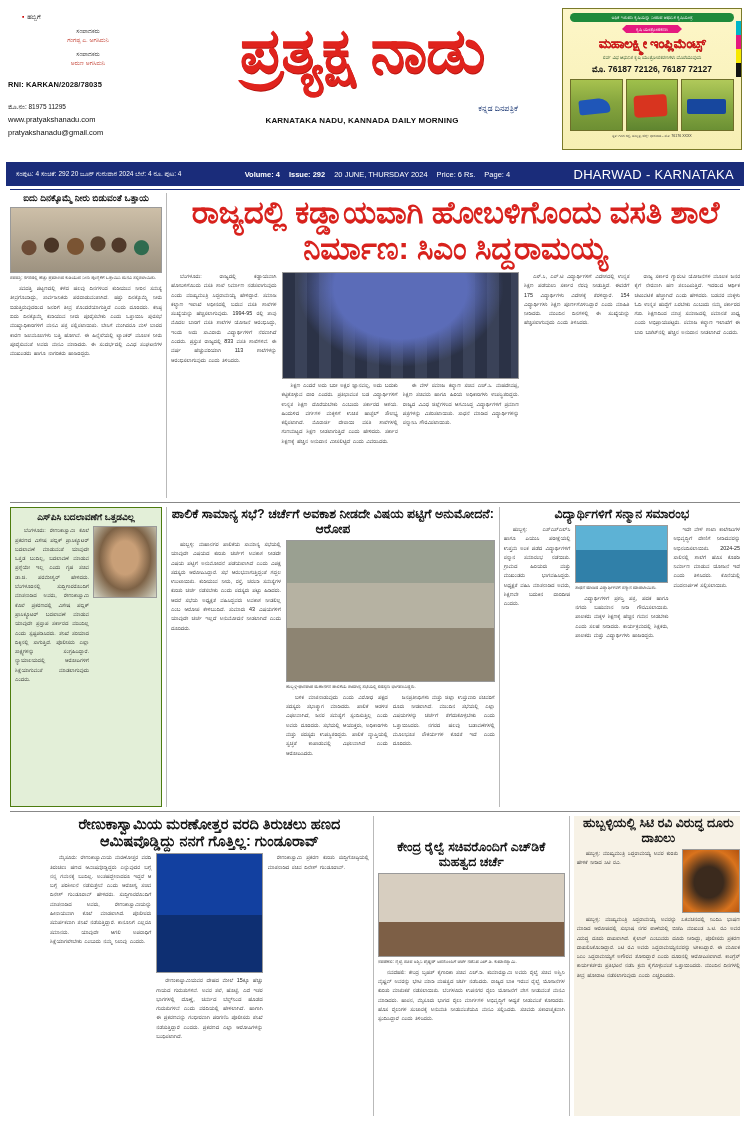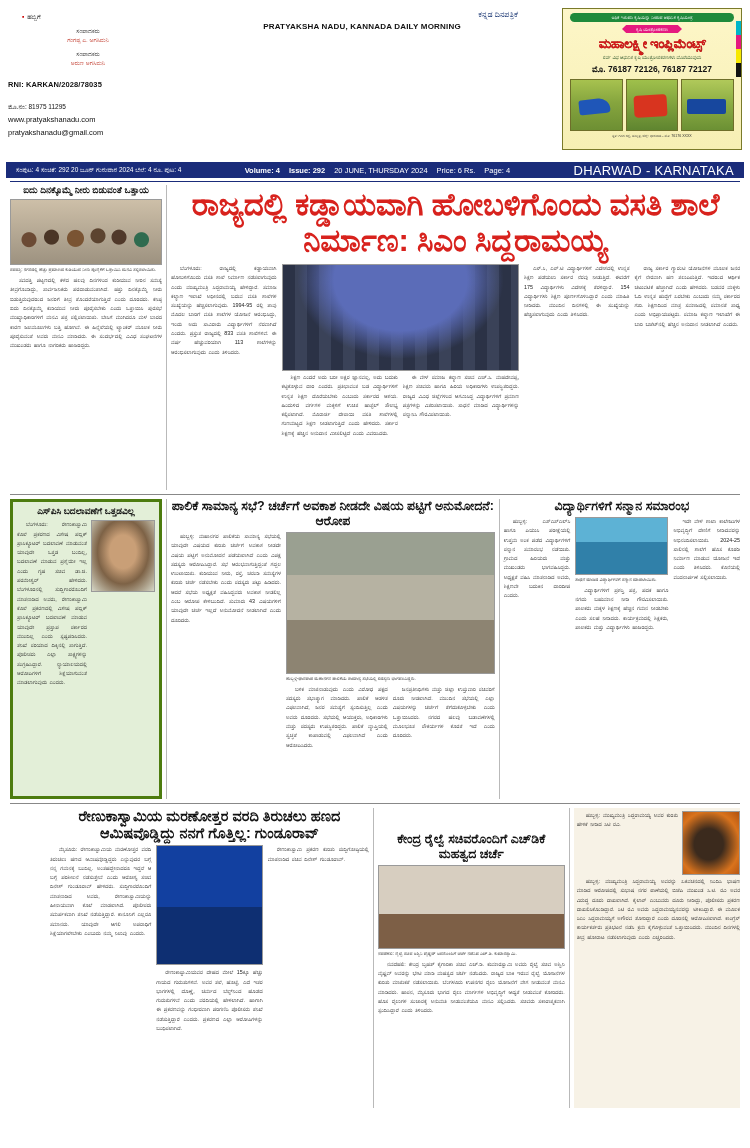--- a/index.html
+++ b/index.html
@@ -24,21 +24,21 @@
   .mh-contact .small{font-size:6.5px;}
 
   .mh-center{flex:1;display:flex;flex-direction:column;align-items:center;justify-content:flex-start;
              position:relative;padding-top:2px;}
   .logo{
     font-family:"Liberation Sans",sans-serif;
     font-weight:bold;color:#e0231d;font-size:62px;line-height:1;
     letter-spacing:-1px;white-space:nowrap;margin-top:10px;
     text-shadow:0.5px 0.5px 0 #b5140f;
   }
-  .logo-sub-kan{color:#0d2b6b;font-size:8px;align-self:flex-end;margin-right:38px;}
+  .logo-sub-kan{color:#0d2b6b;font-size:8px;margin-top:22px;align-self:flex-end;margin-right:38px;}
   .logo-sub-en{color:#111;font-size:8px;font-weight:bold;letter-spacing:.2px;margin-top:2px;}
 
   .mh-right{width:186px;flex:0 0 186px;display:flex;align-items:flex-start;justify-content:flex-end;}
   .advert{width:180px;height:142px;border:1px solid #7a7a2a;box-sizing:border-box;
           background:linear-gradient(#fdf6c8,#f6efb4);padding:4px 4px;display:flex;flex-direction:column;
           align-items:center;position:relative;overflow:hidden;}
   .ad-band{background:#1f8a3b;color:#fff;font-size:4.6px;width:96%;text-align:center;border-radius:7px;
            padding:2px 0;line-height:1.1;}
   .ad-ribbon{background:#e5197f;color:#fff;font-size:4.6px;padding:1.5px 14px;margin-top:3px;
              clip-path:polygon(7% 0,93% 0,100% 50%,93% 100%,7% 100%,0 50%);}
@@ -56,21 +56,21 @@
             background:#d8341f;border-radius:4px;transform:rotate(-3deg);}
   .p3{background:linear-gradient(#b0c95a 0%,#8aab42 50%,#6b9034 100%);}
   .p3:after{content:"";position:absolute;left:10%;top:38%;width:76%;height:30%;
             background:#17479e;border-radius:2px;}
   .ad-foot{color:#333;font-size:3.6px;margin-top:3px;text-align:center;line-height:1.2;}
   .colorbar{position:absolute;right:0;top:12px;width:5px;height:56px;
             background:linear-gradient(#00b5c9 0 25%,#e5197f 25% 50%,#f7e800 50% 75%,#111 75% 100%);}
 
   
   .infobar{background:#1a2c7a;color:#fff;height:16px;display:flex;align-items:center;
-           padding:4px 10px;box-sizing:border-box;font-size:7.5px;margin:2px 6px 0 6px;}
+           padding:12px 10px;box-sizing:border-box;font-size:7.5px;margin:2px 6px 0 6px;}
   .ib-kan{font-size:6.5px;flex:0 0 auto;}
   .ib-mid{margin-left:auto;margin-right:auto;display:flex;gap:9px;align-items:center;}
   .ib-b{font-weight:bold;}
   .ib-right{font-size:13px;letter-spacing:.3px;}
 
   
   .content{padding:0 10px;box-sizing:border-box;}
   .rule{border-top:1px solid #1a2c7a;margin:3px 0;}
   .hrule{border-top:1px solid #888;margin:4px 0;}
 
@@ -135,21 +135,21 @@
      background:linear-gradient(#d7cec0 0 58%,#7d5f46 58% 100%);}
   .ph-meet .m1{position:absolute;left:14%;top:12%;width:36%;height:62%;background:#9db7d8;border-radius:40% 40% 10% 10%;}
   .ph-meet .m2{position:absolute;right:8%;top:14%;width:30%;height:60%;background:#eceae2;border-radius:40% 40% 10% 10%;}
   .ph-saffron{background:#e4791f;}
   .ph-saffron:after{content:"";position:absolute;inset:0;
      background:radial-gradient(ellipse at 46% 52%,#3b2a1d 34%,#d9731d 72%,#b2520f 100%);}
   .ph-portrait{background:#cfd4c6;}
   .ph-portrait:after{content:"";position:absolute;inset:0;
      background:radial-gradient(ellipse at 50% 44%,#c99f77 30%,#7d6246 58%,#d6d8c8 100%);}
 
-  .greenbox{background:#e3efd8;border:3px solid #4d7c0f;padding:4px;box-sizing:border-box;}
+  .greenbox{background:#e3efd8;border:1px solid #4d7c0f;padding:4px;box-sizing:border-box;}
   .beigebox{background:#f7f2e6;}
 </style>
 </head>
 <body>
 
 <div class="page">
 
   <div class="masthead">
 
     <div class="mh-left">
@@ -162,22 +162,23 @@
       </div>
       <div class="mh-rni">RNI: KARKAN/2028/78035</div>
       <div class="mh-contact">
         <div class="small">ಮೊ.ನಂ: 81975 11295</div>
         <div>www.pratyakshanadu.com</div>
         <div>pratyakshanadu@gmail.com</div>
       </div>
     </div>
 
     <div class="mh-center">
+      <div class="logo">ಪ್ರತ್ಯಕ್ಷ ನಾಡು</div>
       <div class="logo-sub-kan">ಕನ್ನಡ ದಿನಪತ್ರಿಕೆ</div>
-      <div class="logo-sub-en">PRATYAKSHA NADU, KANNADA DAILY MORNING</div>
+      <div class="logo-sub-en">KARNATAKA NADU, KANNADA DAILY MORNING</div>
     </div>
 
     <div class="mh-right">
       <div class="advert">
         <div class="colorbar"></div>
         <div class="ad-band">ಅಧಿಕ ಇಳುವರಿ ಕೃಷಿಯನ್ನು ನೀಡುವ ಆಧುನಿಕ ಕೃಷಿಯಂತ್ರ</div>
         <div class="ad-ribbon">ಕೃಷಿ ಯಂತ್ರೋಪಕರಣ</div>
         <div class="ad-title">ಮಹಾಲಕ್ಷ್ಮೀ ಇಂಪ್ಲಿಮೆಂಟ್ಸ್</div>
         <div class="ad-desc">ಸರ್ವ ವಿಧ ಆಧುನಿಕ ಕೃಷಿ ಯಂತ್ರೋಪಕರಣಗಳು ದೊರೆಯುವುದು</div>
         <div class="ad-phone">ಮೊ. 76187 72126, 76187 72127</div>
@@ -350,20 +351,21 @@
         </div>
         <div class="cap">ನವದೆಹಲಿ: ರೈಲ್ವೆ ಸಚಿವ ಅಶ್ವಿನಿ ವೈಷ್ಣವ್ ಅವರೊಂದಿಗೆ ಚರ್ಚೆ ನಡೆಸಿದ ಎಚ್.ಡಿ. ಕುಮಾರಸ್ವಾಮಿ.</div>
         <div class="txt" style="margin-top:2px;">
             <p>ನವದೆಹಲಿ: ಕೇಂದ್ರ ಬೃಹತ್ ಕೈಗಾರಿಕಾ ಸಚಿವ ಎಚ್.ಡಿ. ಕುಮಾರಸ್ವಾಮಿ ಅವರು ರೈಲ್ವೆ ಸಚಿವ ಅಶ್ವಿನಿ ವೈಷ್ಣವ್ ಅವರನ್ನು ಭೇಟಿ ಮಾಡಿ ಮಹತ್ವದ ಚರ್ಚೆ ನಡೆಸಿದರು. ರಾಜ್ಯದ ಬಾಕಿ ಇರುವ ರೈಲ್ವೆ ಯೋಜನೆಗಳ ಕುರಿತು ಮಾತುಕತೆ ನಡೆಸಲಾಯಿತು. ಬೆಂಗಳೂರು ಉಪನಗರ ರೈಲು ಯೋಜನೆಗೆ ವೇಗ ನೀಡುವಂತೆ ಮನವಿ ಮಾಡಿದರು. ಹಾಸನ, ಮೈಸೂರು ಭಾಗದ ರೈಲು ಮಾರ್ಗಗಳ ಅಭಿವೃದ್ಧಿಗೆ ಆದ್ಯತೆ ನೀಡುವಂತೆ ಕೋರಿದರು. ಹೊಸ ರೈಲುಗಳ ಸಂಚಾರಕ್ಕೆ ಅನುಮತಿ ನೀಡುವಂತೆಯೂ ಮನವಿ ಸಲ್ಲಿಸಿದರು. ಸಚಿವರು ಸಕಾರಾತ್ಮಕವಾಗಿ ಸ್ಪಂದಿಸಿದ್ದಾರೆ ಎಂದು ತಿಳಿಸಿದರು.</p>
           </div>
       </div>
 
       <div class="vsep"></div>
 
       <div class="beigebox" style="flex:1.05;padding-left:3px;">
+        <div class="hl-col">ಹುಬ್ಬಳ್ಳಿಯಲ್ಲಿ ಸಿಟಿ ರವಿ ವಿರುದ್ಧ ದೂರು ದಾಖಲು</div>
         <div style="display:flex;gap:4px;margin-top:3px;">
           <div class="txt" style="flex:1;">
               <p>ಹುಬ್ಬಳ್ಳಿ: ಮುಖ್ಯಮಂತ್ರಿ ಸಿದ್ದರಾಮಯ್ಯ ಅವರ ಕುರಿತು ಹೇಳಿಕೆ ನೀಡಿದ ಸಿಟಿ ರವಿ.</p>
             </div>
           <div class="photo ph-saffron" style="width:56px;flex:0 0 56px;height:62px;"></div>
         </div>
         <div class="txt" style="margin-top:2px;">
             <p>ಹುಬ್ಬಳ್ಳಿ: ಮುಖ್ಯಮಂತ್ರಿ ಸಿದ್ದರಾಮಯ್ಯ ಅವರನ್ನು ಏಕವಚನದಲ್ಲಿ ನಿಂದಿಸಿ ಭಾಷಣ ಮಾಡಿದ ಆರೋಪದಲ್ಲಿ ಸುಭಾಷ ನಗರ ಠಾಣೆಯಲ್ಲಿ ಬಿಜೆಪಿ ಮುಖಂಡ ಸಿ.ಟಿ. ರವಿ ಅವರ ವಿರುದ್ಧ ದೂರು ದಾಖಲಾಗಿದೆ. ಕೈಲಾಸ್ ಎಂಬುವರು ದೂರು ನೀಡಿದ್ದು, ಪೊಲೀಸರು ಪ್ರಕರಣ ದಾಖಲಿಸಿಕೊಂಡಿದ್ದಾರೆ. ಸಿಟಿ ರವಿ ಅವರು ಸಿದ್ದರಾಮಯ್ಯನವರನ್ನು ಟೀಕಿಸಿದ್ದಾರೆ. ಈ ಮೂಲಕ ಸಿಎಂ ಸಿದ್ದರಾಮಯ್ಯಗೆ ಅಗೌರವ ತೋರಿದ್ದಾರೆ ಎಂದು ದೂರಿನಲ್ಲಿ ಆರೋಪಿಸಲಾಗಿದೆ. ಕಾಂಗ್ರೆಸ್ ಕಾರ್ಯಕರ್ತರು ಪ್ರತಿಭಟನೆ ನಡೆಸಿ ಕ್ರಮ ಕೈಗೊಳ್ಳುವಂತೆ ಒತ್ತಾಯಿಸಿದರು. ಮುಂದಿನ ದಿನಗಳಲ್ಲಿ ತೀವ್ರ ಹೋರಾಟ ನಡೆಸಲಾಗುವುದು ಎಂದು ಎಚ್ಚರಿಸಿದರು.</p>
           </div>
       </div>

